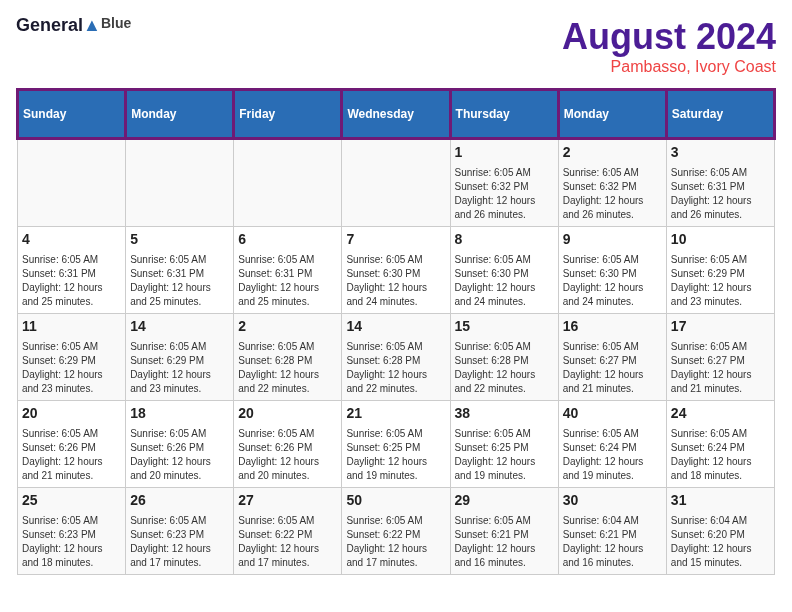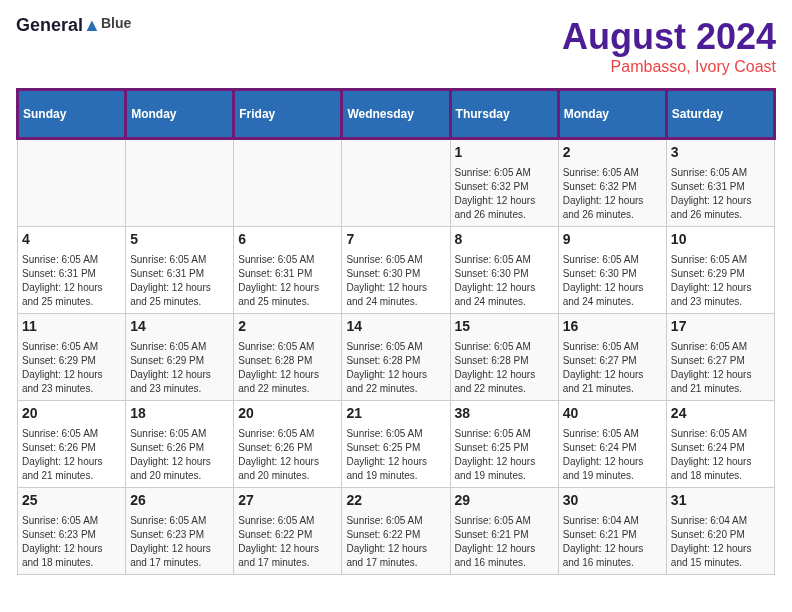--- a/index.html
+++ b/index.html
@@ -302,21 +302,21 @@
 and 17 minutes.</div>
         </td>
         <td>
           <span class="day-num">27</span>
           <div class="cell-text" style="white-space: pre-line;">Sunrise: 6:05 AM
 Sunset: 6:22 PM
 Daylight: 12 hours
 and 17 minutes.</div>
         </td>
         <td>
-          <span class="day-num">22</span>
+          <span class="day-num">50</span>
           <div class="cell-text" style="white-space: pre-line;">Sunrise: 6:05 AM
 Sunset: 6:22 PM
 Daylight: 12 hours
 and 17 minutes.</div>
         </td>
         <td>
           <span class="day-num">29</span>
           <div class="cell-text" style="white-space: pre-line;">Sunrise: 6:05 AM
 Sunset: 6:21 PM
 Daylight: 12 hours

